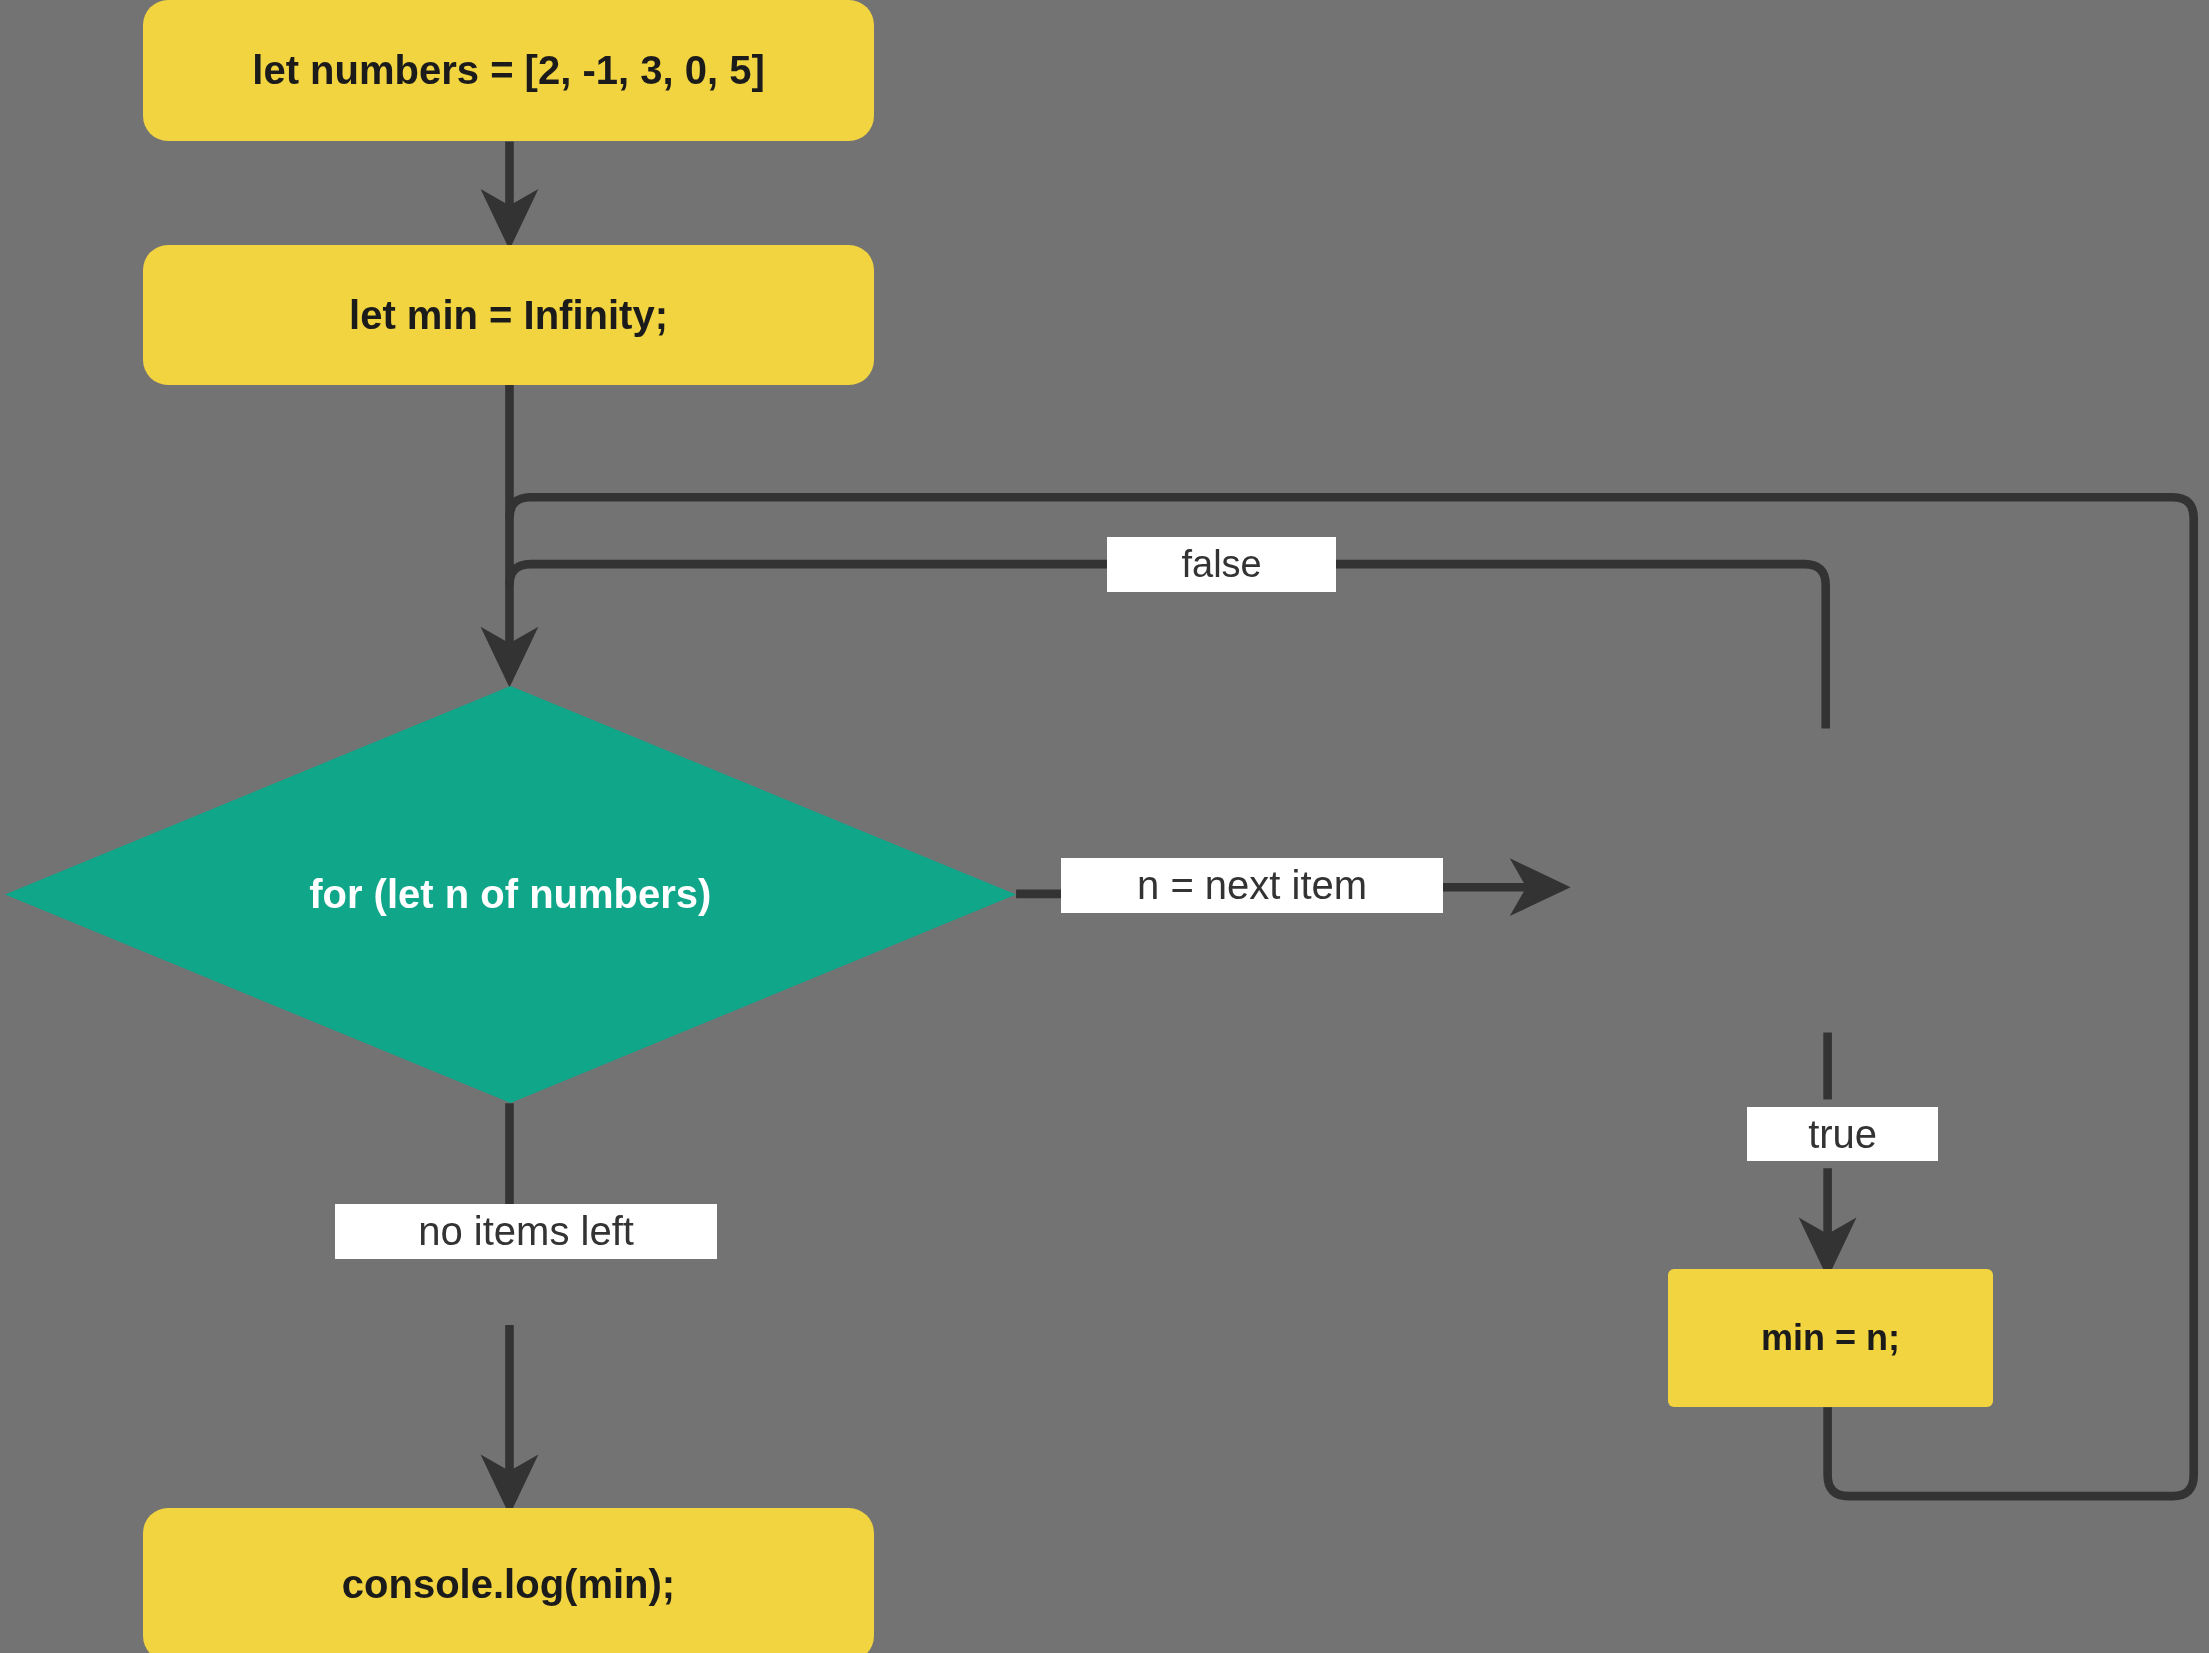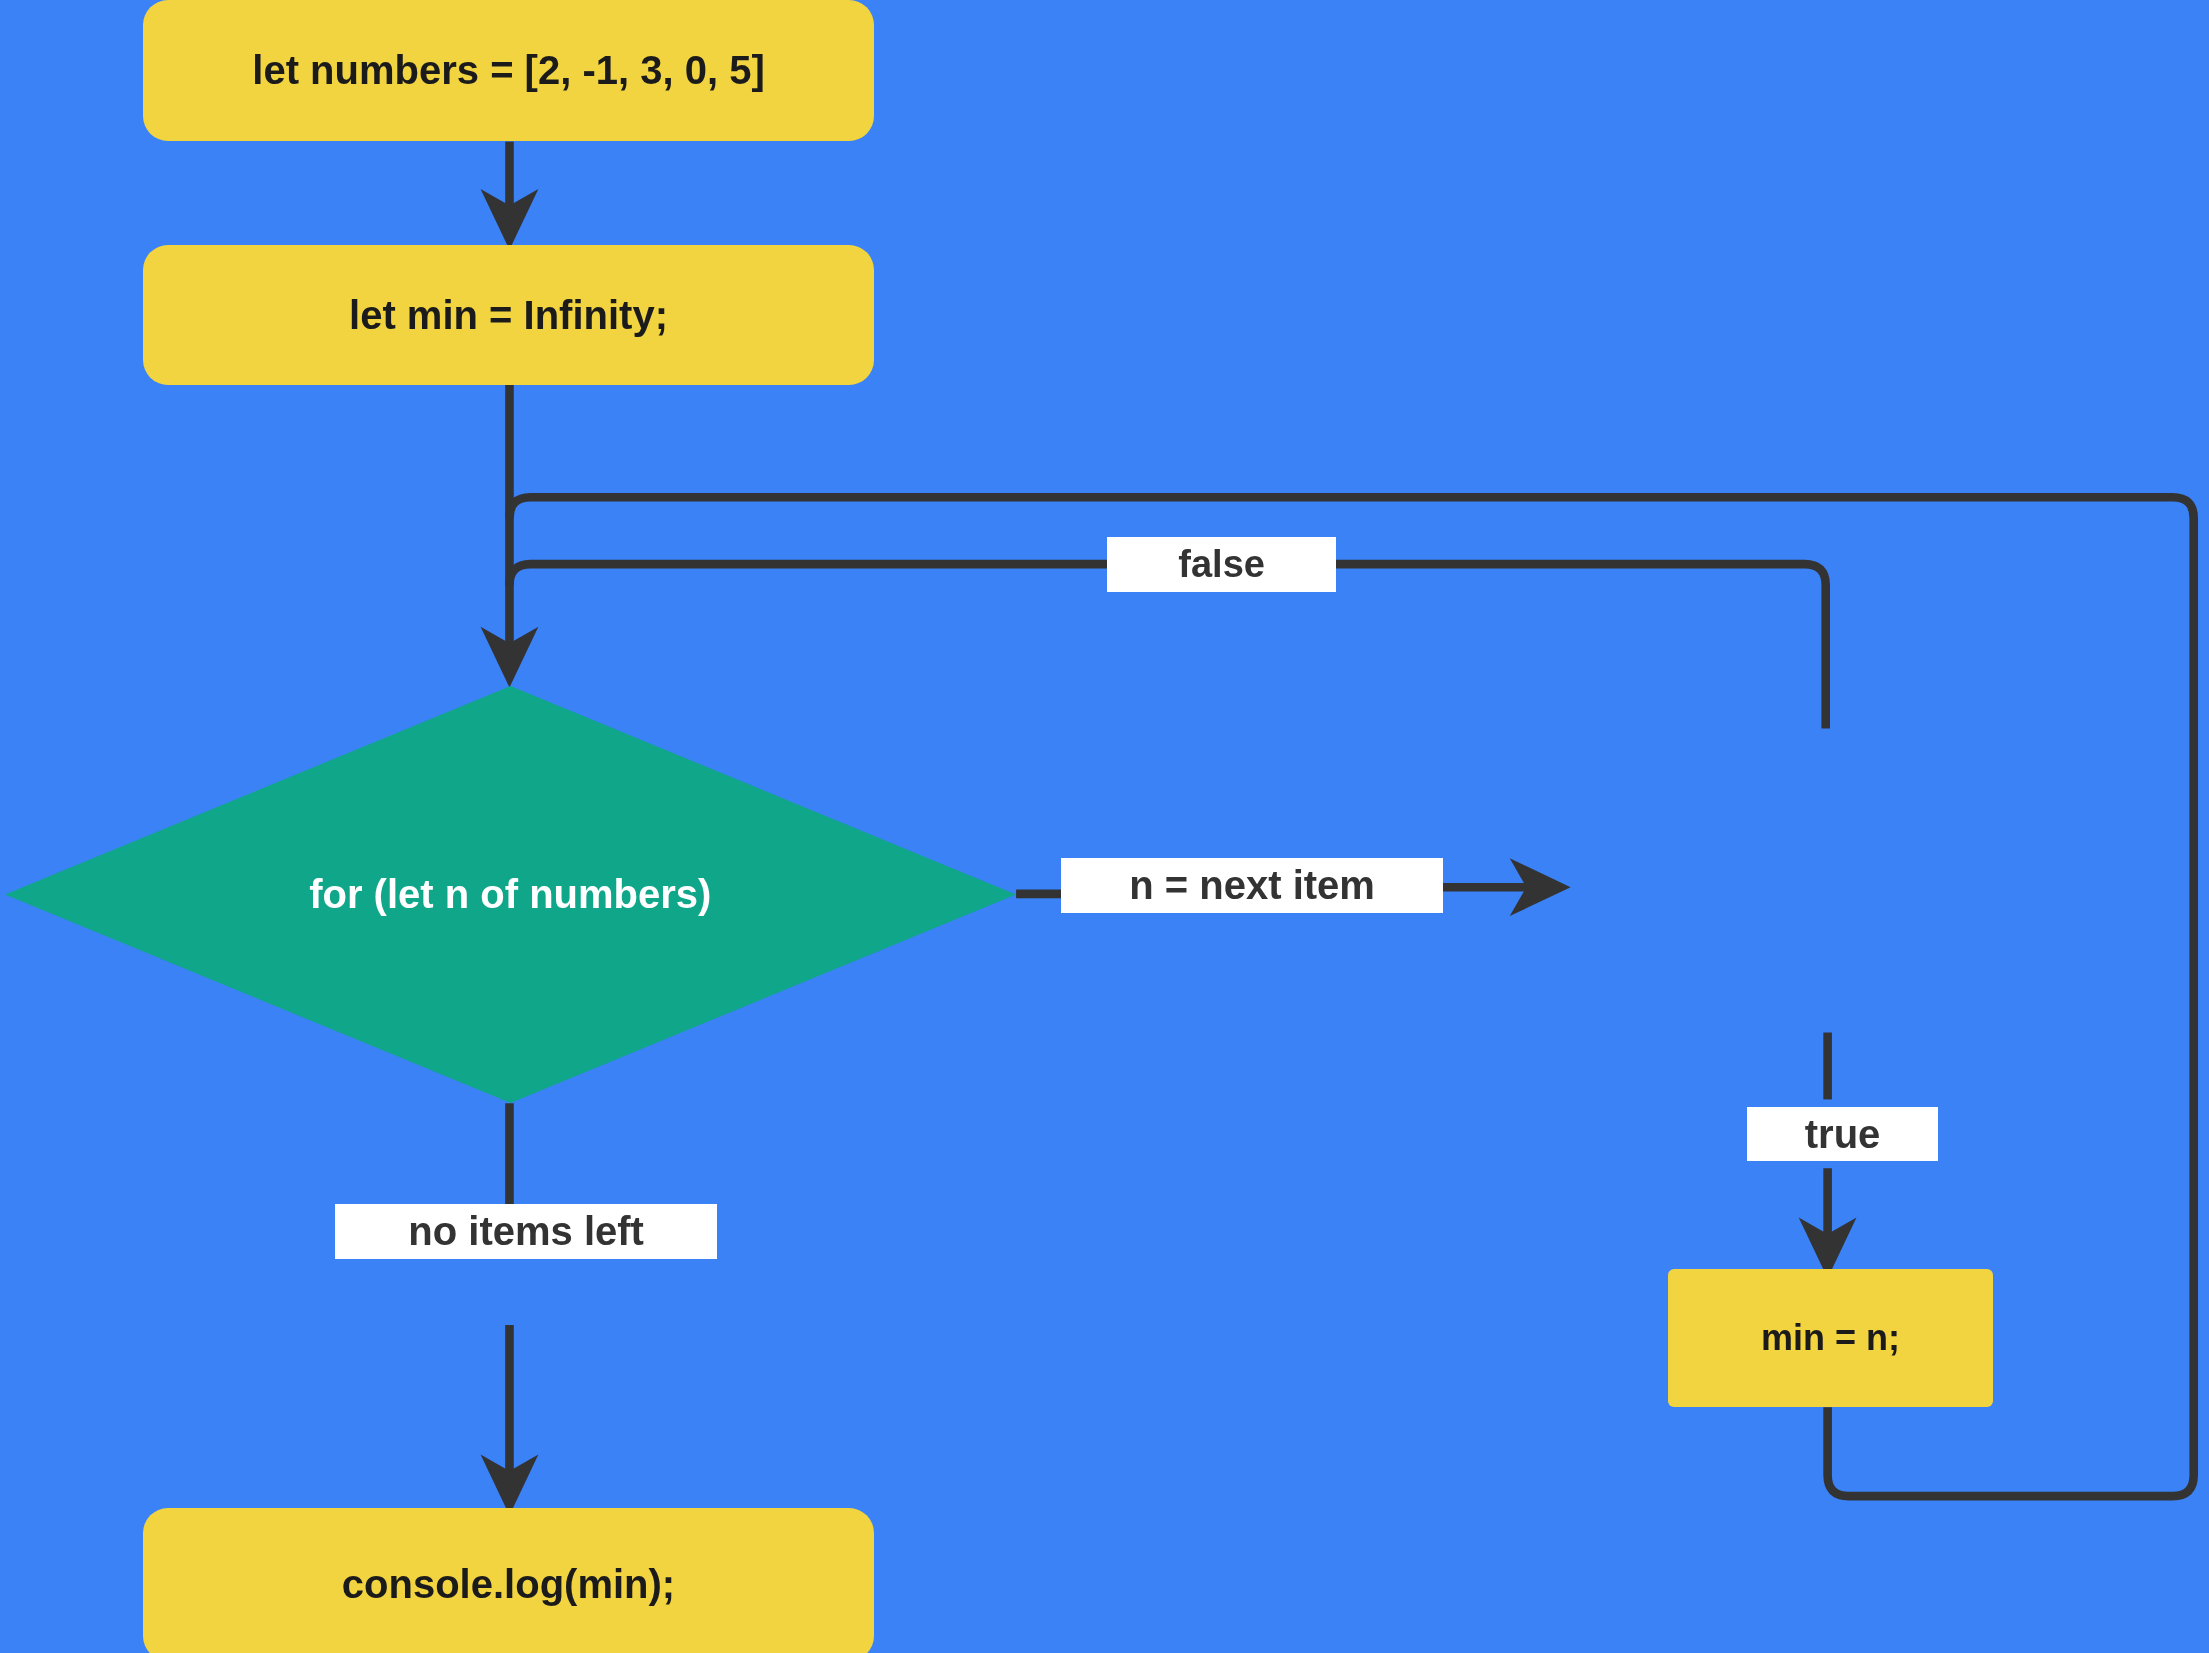--- a/index.html
+++ b/index.html
@@ -1,40 +1,40 @@
 <!DOCTYPE html>
 <html><head>
 <meta charset="utf-8">
 <style>
   html,body{margin:0;padding:0;background:#ffffff;}
   #stage{
     position:relative;
     width:2209px;height:1654px;
-    background:#3b82f6;
+    background:#737373;
     overflow:hidden;
     font-family:"Liberation Sans", sans-serif;
   }
   #edges{position:absolute;left:0;top:0;width:2209px;height:1654px;}
 
   .node{position:absolute;display:flex;align-items:center;justify-content:center;text-align:center;}
 
   .proc{
     background:#F2D440;
     border-radius:25px;
     color:#1b1b1b;
     font-weight:bold;
   }
   .dec{background:transparent;color:#ffffff;font-weight:bold;}
   .dec .dectxt{position:relative;z-index:2;}
   .decshape{position:absolute;left:0;top:0;width:100%;height:100%;z-index:1;}
 
   .edge-label{
     position:absolute;
     color:#333333;
-    font-weight:bold;
+    font-weight:normal;
     white-space:nowrap;
     background:#ffffff;
     padding:0 9.6px;
     display:flex;align-items:center;justify-content:center;
   }
 
   #n1{left:143px;top:0px;width:731px;height:141px;font-size:40px;}
   #n2{left:143px;top:245px;width:731px;height:140px;font-size:40px;}
   #n3{left:4.8px;top:686px;width:1011px;height:417px;font-size:40px;}
   #n4{left:1550px;top:728px;width:562px;height:304px;font-size:36px;}

